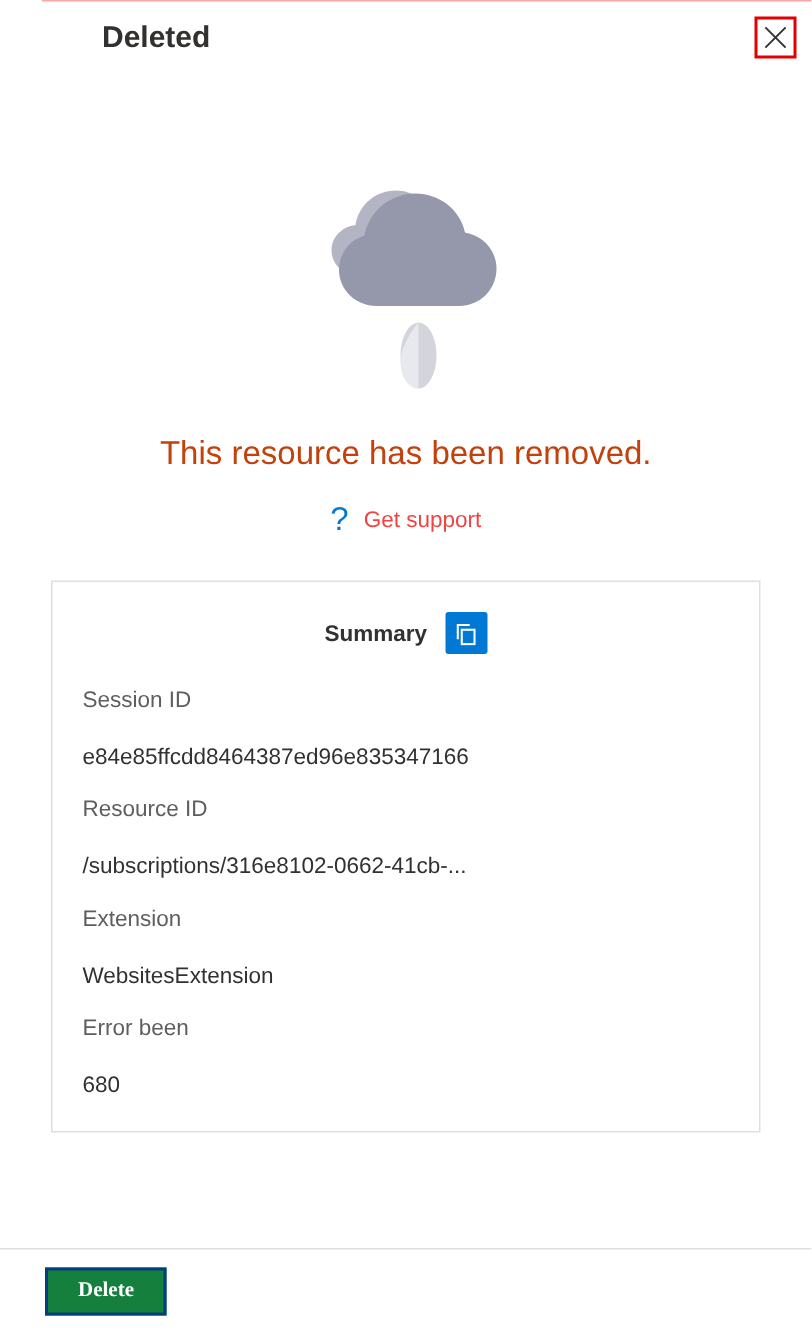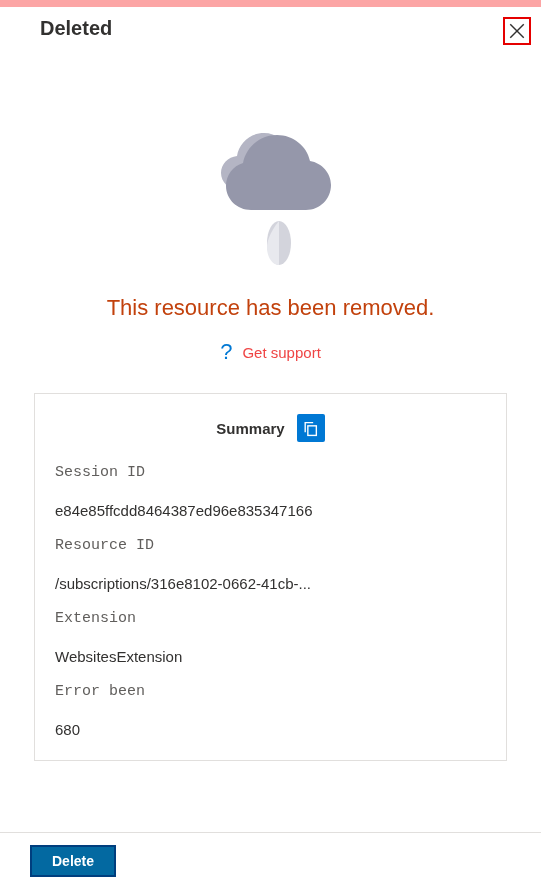--- a/index.html
+++ b/index.html
@@ -11,23 +11,24 @@
       font-family: "Segoe UI", -apple-system, sans-serif;
       width: 541px;
       height: 889px;
       background: #ffffff;
       position: relative;
       color: #323130;
     }
     .header {
       display: flex;
       justify-content: space-between;
-      align-items: flex-start;
+      align-items: center;
       padding: 10px 10px 10px 40px;
-      border-top: 7px solid #fca5a5;
+      border-top: 1px solid #fca5a5;
+      margin-left: 28px;
     }
     .header-title {
       font-size: 20px;
       font-weight: 600;
     }
     .close-btn {
       width: 28px;
       height: 28px;
       display: flex;
       align-items: center;
@@ -104,45 +105,44 @@
     .field {
       margin-bottom: 18px;
     }
     .field:last-child {
       margin-bottom: 0;
     }
     .field-label {
       font-size: 15px;
       color: #605e5c;
       margin-bottom: 3px;
-      font-family: Liberation Mono, monospace;
     }
     .field-value {
       font-size: 15px;
       color: #323130;
       word-break: break-all;
       margin-top: 21px;
     }
     .footer {
       position: absolute;
       bottom: 0;
       left: 0;
       right: 0;
       border-top: 1px solid #e1dfdd;
       padding: 12px 30px;
     }
     .delete-btn {
-      background: #0369a1;
+      background: #15803d;
       color: #ffffff;
       border: 2px solid #003e7e;
       padding: 6px 20px;
       font-size: 14px;
       font-weight: 600;
       cursor: pointer;
-      font-family: Liberation Sans, sans-serif;
+      font-family: Liberation Serif, serif;
     }
   </style>
 </head>
 <body>
 
 <div class="header">
   <div class="header-title">Deleted</div>
   <div class="close-btn">
     <svg viewBox="0 0 16 16" fill="none" stroke="#323130" stroke-width="1.2">
       <line x1="2" y1="2" x2="14" y2="14"></line>

